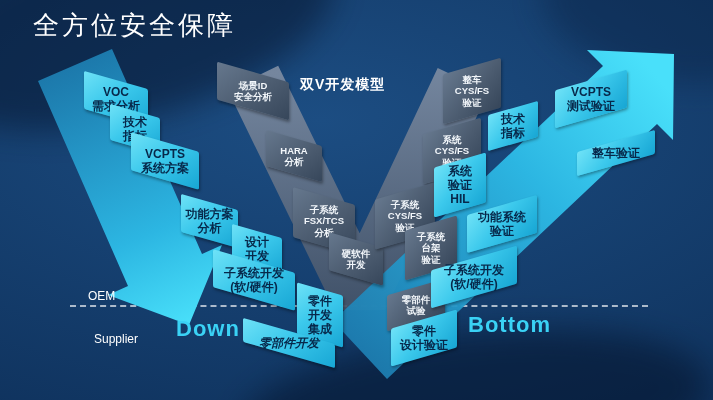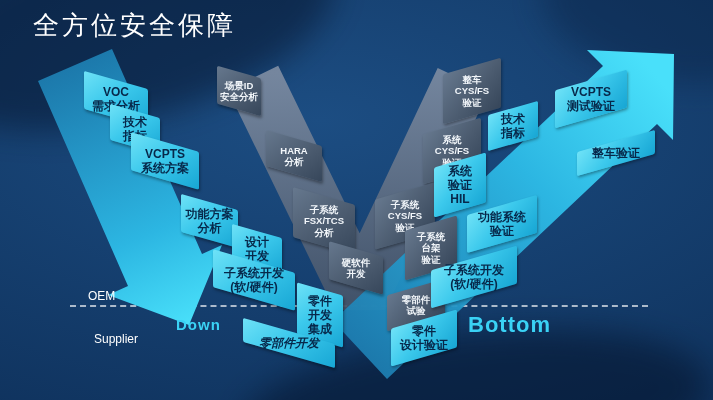--- a/index.html
+++ b/index.html
@@ -14,21 +14,21 @@
   .sw3{ left:540px; top:-60px; width:260px; height:140px; background:rgba(8,30,62,.4); transform:rotate(10deg); }
 
   .title{ position:absolute; left:33px; top:8px; font-size:26px; font-weight:normal; color:#fff; letter-spacing:3px; }
   .heading{ position:absolute; left:300px; top:76px; font-size:14px; font-weight:bold; color:#fff; letter-spacing:1px; }
 
   svg.arrows{ position:absolute; left:0; top:0; }
 
   .boundary-line{ position:absolute; left:70px; top:305px; width:578px; border-top:2px dashed rgba(255,255,255,.65); }
   .oem{ position:absolute; left:88px; top:289px; font-size:12px; color:#fff; }
   .supplier{ position:absolute; left:94px; top:308px; font-size:12px; color:#fff;margin-top:24px; }
-  .down{ position:absolute; left:176px; top:316px; font-size:15px; color:var(--accent-text,#3ad2f5); font-weight:600; letter-spacing:1px; }
+  .down{ position:absolute; left:176px; top:316px; font-size:22px; color:var(--accent-text,#3ad2f5); font-weight:600; letter-spacing:1px; }
   .bottom-label{ position:absolute; left:468px; top:312px; font-size:22px; color:var(--accent-text,#3ad2f5); font-weight:600; letter-spacing:1px; }
 
   .node{ position:absolute; display:flex; align-items:center; justify-content:center; text-align:center; }
   .node .bg{ position:absolute; left:0; top:0; right:0; bottom:0; display:block; border-radius:2px; }
   .node .txt{ position:relative; white-space:pre-line; font-weight:bold; line-height:1.18; }
   .cyan .bg{ background:linear-gradient(135deg,#6fe2f7, var(--cyan-box,#3cc9ec) 45%, #17a6d4); box-shadow:1px 2px 3px rgba(0,0,0,.35); }
   .cyan .txt{ color:var(--text-on-cyan,#07284a); font-size:12px;text-align:center; }
   .dark .bg{ background:linear-gradient(135deg,#66788e, var(--dark-box,#4c5c70) 55%, #36465a); box-shadow:1px 2px 3px rgba(0,0,0,.35); }
   .dark .txt{ color:#f2f6fa; font-size:9.5px; }
   .skL .bg{ transform:skewY(16deg); }
@@ -37,24 +37,24 @@
   .nl1{ left:84px;  top:80px;  width:64px; height:38px; }
   .nl2{ left:110px; top:111px; width:50px; height:36px; }
   .nl3{ left:131px; top:142px; width:68px; height:38px; }
   .nl4{ left:161px; top:172px; width:50px; height:36px; }
   .nl5{ left:181px; top:202px; width:57px; height:38px; }
   .nl6{ left:232px; top:231px; width:50px; height:36px; }
   .nl7{ left:213px; top:261px; width:82px; height:38px; }
   .nl8{ left:297px; top:289px; width:46px; height:52px; }
   .nl9{ left:243px; top:331px; width:92px; height:24px;font-style:italic; }
 
-  .nd1{ left:217px; top:72px;  width:44px; height:38px; }
+  .nd1{ left:217px; top:72px;  width:72px; height:38px; }
   .nd2{ left:266px; top:138px; width:56px; height:36px; }
   .nd3{ left:293px; top:196px; width:62px; height:50px; }
-  .nd4{ left:329px; top:249px; width:54px; height:38px;justify-content:center; }
+  .nd4{ left:329px; top:240px; width:54px; height:38px;justify-content:center; }
 
   .nc1{ left:443px; top:66px;  width:58px; height:50px; }
   .nc2{ left:423px; top:126px; width:58px; height:50px; }
   .nc3{ left:375px; top:191px; width:60px; height:50px; }
   .nc4{ left:405px; top:223px; width:52px; height:50px; }
   .nc5{ left:387px; top:287px; width:58px; height:36px; }
 
   .nr1{ left:555px; top:80px;  width:72px; height:38px; }
   .nr2{ left:488px; top:108px; width:50px; height:36px; }
   .nr3{ left:577px; top:141px; width:78px; height:24px; }
@@ -90,20 +90,21 @@
         <stop offset="0" style="stop-color:var(--gray-v-light,#7d8ca2)"></stop>
         <stop offset="1" style="stop-color:var(--gray-v-dark,#46556a)"></stop>
       </linearGradient>
     </defs>
     <path d="M253 78 L360 298 L463 80" fill="none" stroke="url(#gV)" stroke-width="56" stroke-linejoin="bevel" opacity="0.92"></path>
     <polygon points="38,81 128,286 108,295 189,325 222,245 202,254 112,49" fill="url(#gL)"></polygon>
     <polygon points="333,321 603,66 587,50 674,54 673,140 657,124 387,379" fill="url(#gR)"></polygon>
   </svg>
 
   <div class="title">全方位安全保障</div>
+  <div class="heading">双V开发模型</div>
 
   <div class="oem">OEM</div>
   <div class="supplier">Supplier</div>
 
   <div class="node cyan skL nl1">
       <i class="bg"></i>
       <span class="txt">VOC
 需求分析</span>
     </div>
   <div class="node cyan skL nl2">

